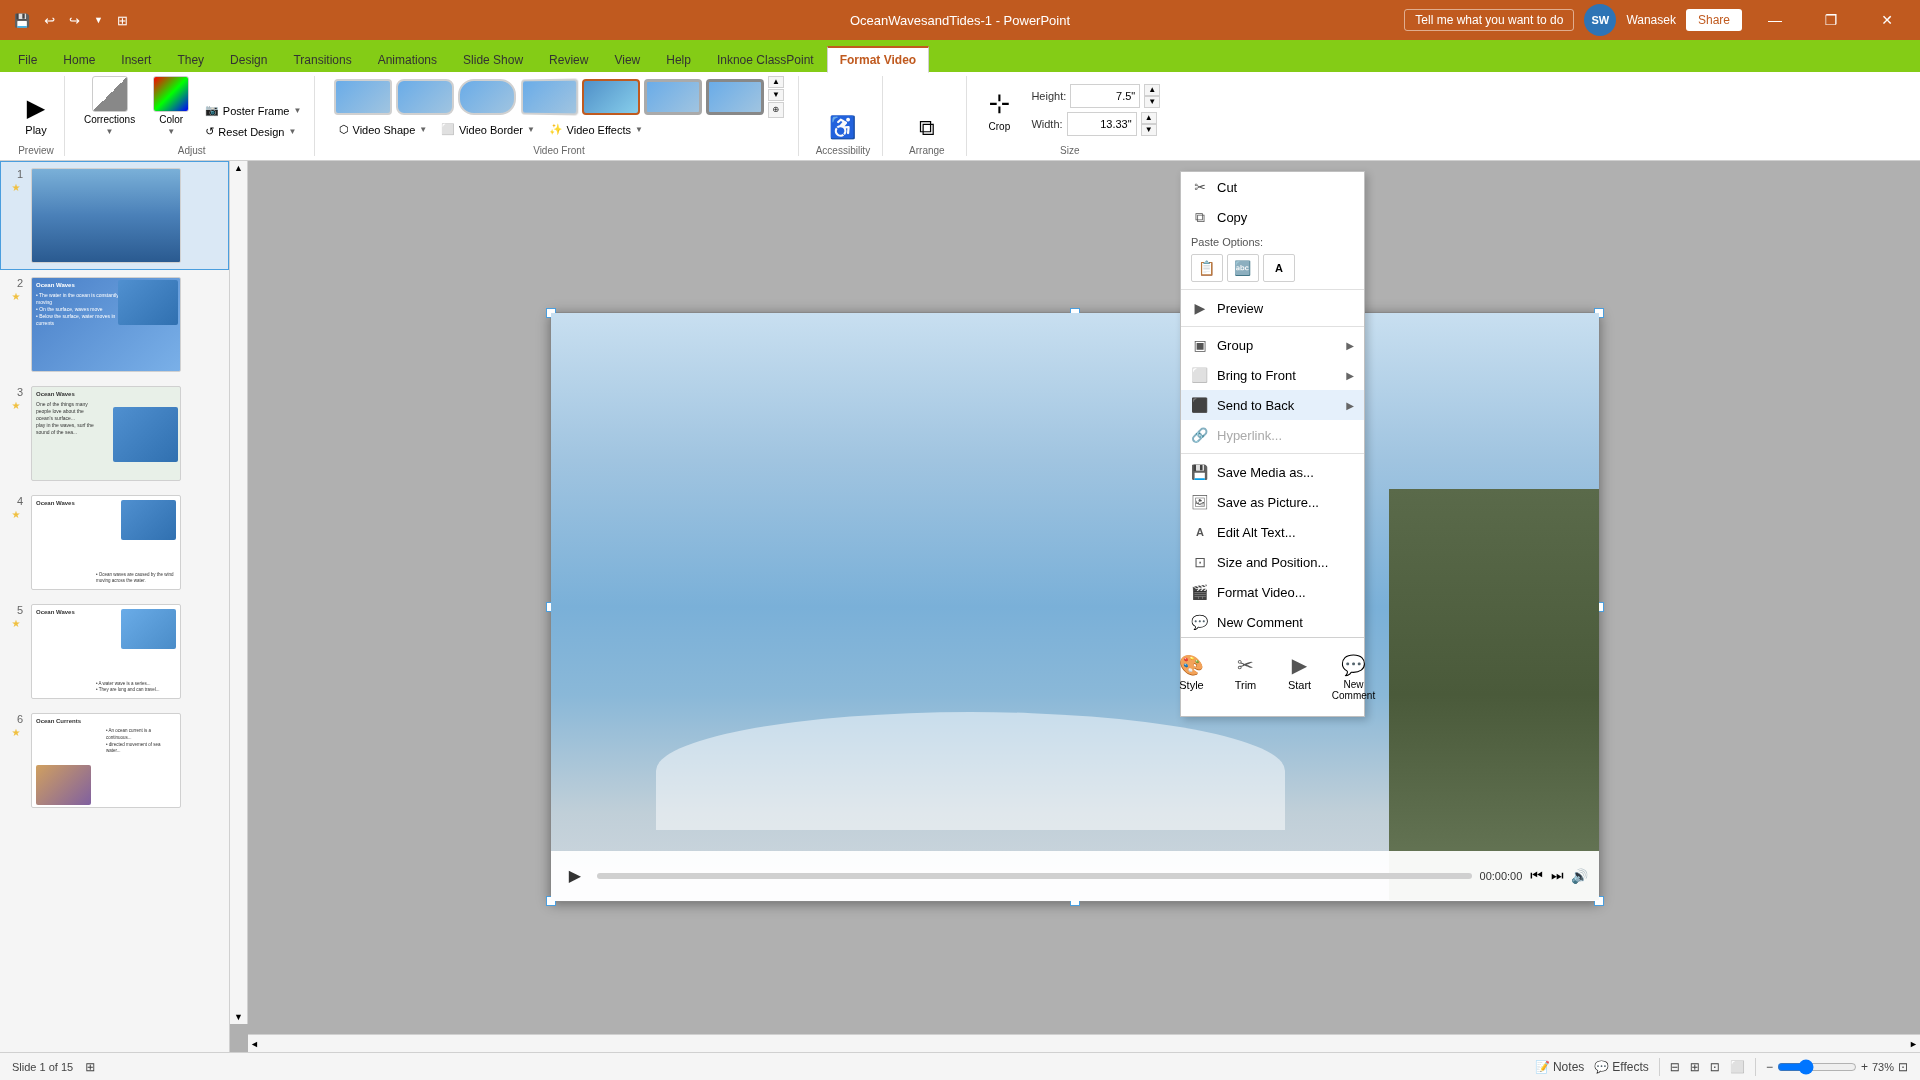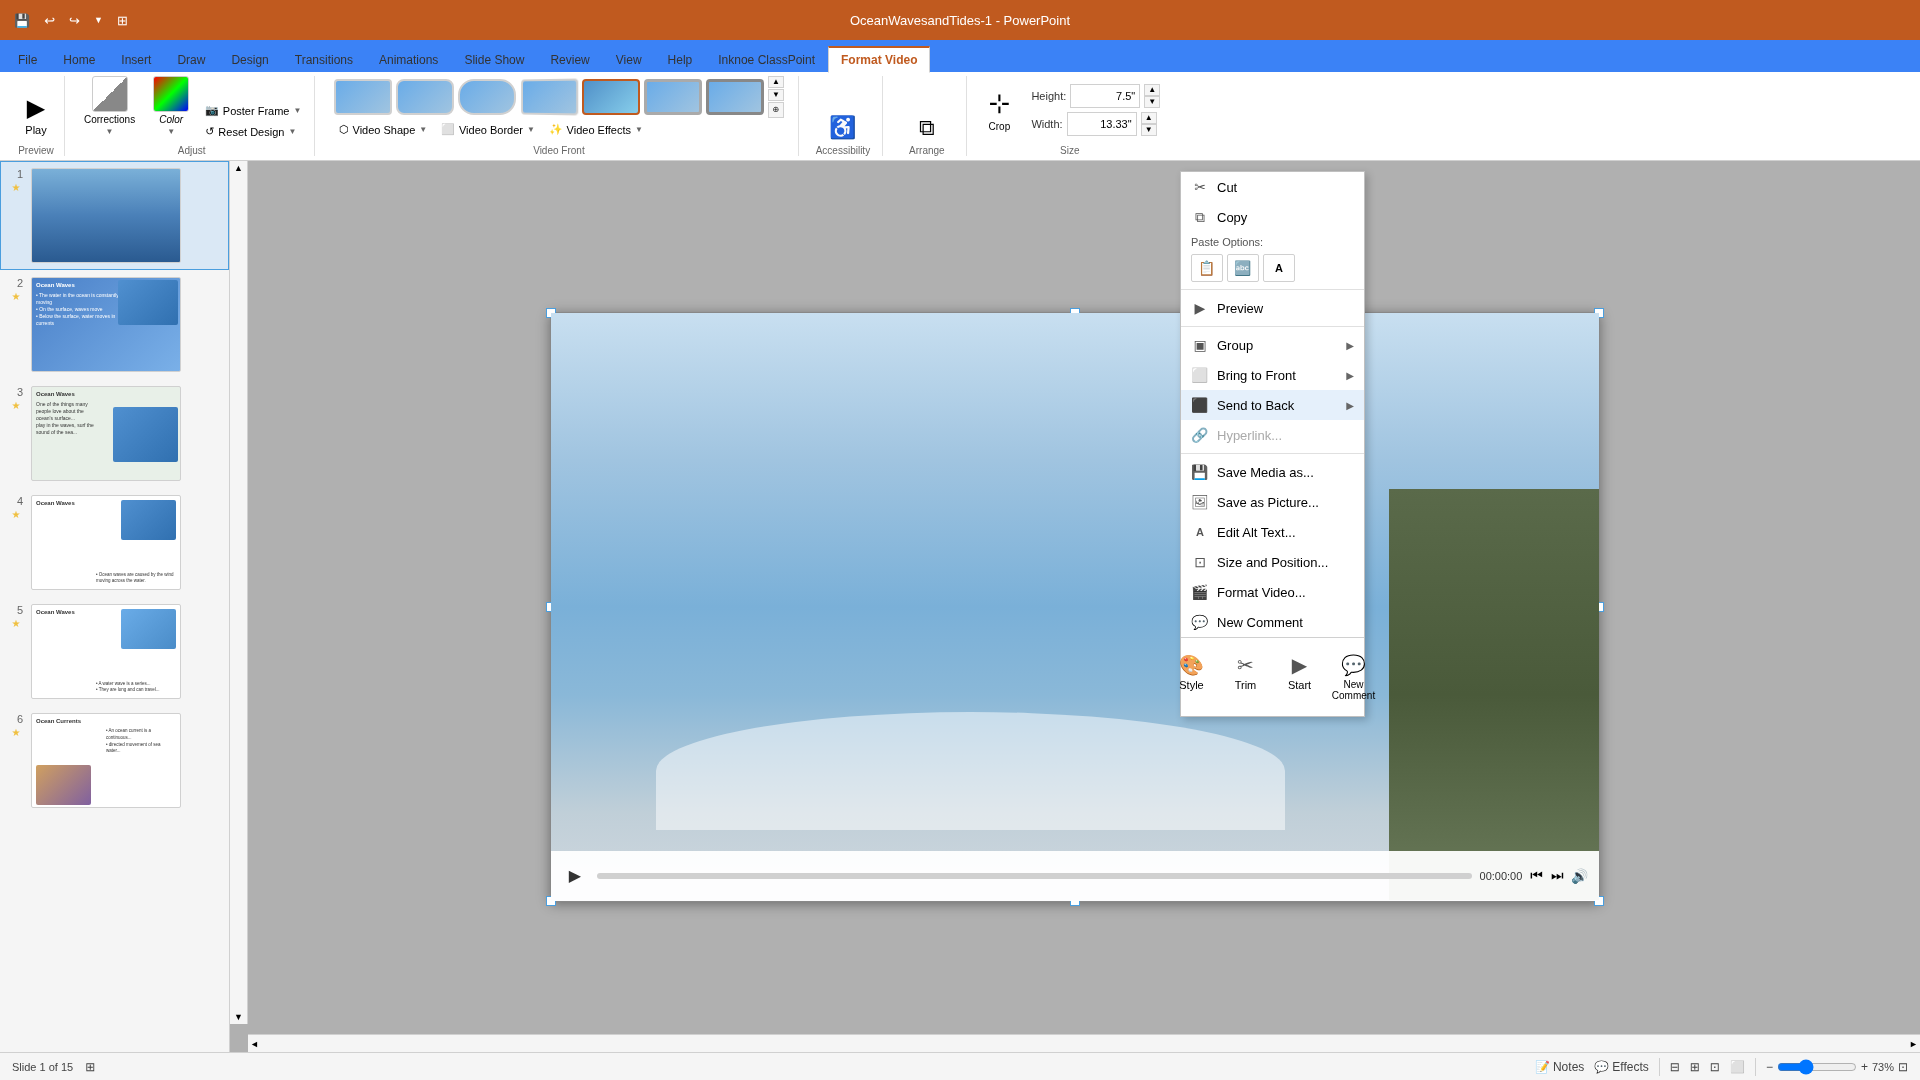--- a/index.html
+++ b/index.html
@@ -12,21 +12,21 @@
     .window-btn { width: 46px; height: 32px; border: none; background: transparent; color: white; cursor: pointer; font-size: 14px; display: flex; align-items: center; justify-content: center; }
     .quick-access { display: flex; align-items: center; gap: 6px; }
     .qa-btn { background: none; border: none; color: white; cursor: pointer; font-size: 13px; padding: 2px 4px; }
     .user-avatar { width: 32px; height: 32px; border-radius: 50%; background: #2e74b5; color: white; display: flex; align-items: center; justify-content: center; font-size: 11px; font-weight: bold; }
     .title-bar-right { display: flex; align-items: center; gap: 10px; }
     .share-btn { background: white; color: #c05a1f; border: none; padding: 4px 12px; border-radius: 3px; font-size: 12px; cursor: pointer; }
     .tell-me { background: none; border: 1px solid rgba(255,255,255,0.5); color: white; padding: 3px 10px; border-radius: 3px; font-size: 12px; cursor: pointer; }
 
     
     .ribbon { background: white; border-bottom: 1px solid #d0d0d0; }
-    .ribbon-tabs { display: flex; background: #3b82f6; height: 32px; align-items: flex-end; padding-left: 5px; }
+    .ribbon-tabs { display: flex; background: #84cc16; height: 32px; align-items: flex-end; padding-left: 5px; }
     .ribbon-tab { padding: 5px 12px; font-size: 12px; cursor: pointer; border-top: 1px solid transparent; border-left: 1px solid transparent; border-right: 1px solid transparent; margin-bottom: 0; background: transparent; color: #333; }
     .ribbon-tab.active { background: white; border-top: 2px solid #c05a1f; border-left: 1px solid #d0d0d0; border-right: 1px solid #d0d0d0; border-bottom: 1px solid white; margin-bottom: -1px; color: #c05a1f; font-weight: 600; z-index: 2; }
     .ribbon-content { display: flex; align-items: center; padding: 4px 8px; gap: 4px; min-height: 88px; background: white; }
     .ribbon-group { display: flex; flex-direction: column; align-items: center; border-right: 1px solid #e0e0e0; padding: 0 8px; height: 80px; justify-content: flex-end; gap: 2px; }
     .ribbon-group:last-child { border-right: none; }
     .ribbon-group-label { font-size: 10px; color: #666; text-align: center; margin-top: 2px; }
     .ribbon-btn-large { display: flex; flex-direction: column; align-items: center; justify-content: flex-end; cursor: pointer; padding: 4px 6px; border: 1px solid transparent; border-radius: 3px; gap: 2px; font-size: 11px; min-width: 40px; }
     .ribbon-btn-large .icon { font-size: 24px; }
     .ribbon-btn-small { display: flex; align-items: center; cursor: pointer; padding: 2px 4px; border: 1px solid transparent; border-radius: 2px; font-size: 11px; gap: 4px; }
     .dropdown-arrow { font-size: 8px; color: #666; }
@@ -103,28 +103,37 @@
   <div class="title-bar-left">
     <div class="quick-access">
       <button class="qa-btn">💾</button>
       <button class="qa-btn">↩</button>
       <button class="qa-btn">↪</button>
       <button class="qa-btn" style="font-size:9px;">▼</button>
       <button class="qa-btn">⊞</button>
     </div>
   </div>
   <div class="title-bar-title">OceanWavesandTides-1 - PowerPoint</div>
+  <div class="title-bar-right">
+    <button class="tell-me">Tell me what you want to do</button>
+    <div class="user-avatar">SW</div>
+    <span style="color:white;font-size:12px;">Wanasek</span>
+    <button class="share-btn">Share</button>
+    <button class="window-btn">—</button>
+    <button class="window-btn">❐</button>
+    <button class="window-btn close">✕</button>
+  </div>
 </div>
 
 <div class="ribbon">
   <div class="ribbon-tabs">
     <div class="ribbon-tab">File</div>
     <div class="ribbon-tab">Home</div>
     <div class="ribbon-tab">Insert</div>
-    <div class="ribbon-tab">Draw</div>
+    <div class="ribbon-tab">They</div>
     <div class="ribbon-tab">Design</div>
     <div class="ribbon-tab">Transitions</div>
     <div class="ribbon-tab">Animations</div>
     <div class="ribbon-tab">Slide Show</div>
     <div class="ribbon-tab">Review</div>
     <div class="ribbon-tab">View</div>
     <div class="ribbon-tab">Help</div>
     <div class="ribbon-tab">Inknoe ClassPoint</div>
     <div class="ribbon-tab active" style="color:#c05a1f;">Format Video</div>
   </div>
@@ -141,21 +150,21 @@
 
     <div class="ribbon-group">
       <div style="display:flex;gap:4px;flex:1;align-items:flex-end;">
         <div class="ribbon-btn-large">
           <div style="width:36px;height:36px;background:linear-gradient(135deg,#fff 50%,#888 50%);border:1px solid #ccc;border-radius:3px;"></div>
           <span style="font-size:10px;">Corrections</span>
           <span class="dropdown-arrow">▼</span>
         </div>
         <div class="ribbon-btn-large">
           <div style="width:36px;height:36px;background:linear-gradient(135deg,#f00,#0f0,#00f);border:1px solid #ccc;border-radius:3px;"></div>
-          <span style="font-size:10px;font-style:italic;">Color</span>
+          <span style="font-size:10px;">Color</span>
           <span class="dropdown-arrow">▼</span>
         </div>
         <div style="display:flex;flex-direction:column;gap:2px;">
           <div class="ribbon-btn-small">
             <span>📷</span>
             <span>Poster Frame</span>
             <span class="dropdown-arrow">▼</span>
           </div>
           <div class="ribbon-btn-small">
             <span>↺</span>

